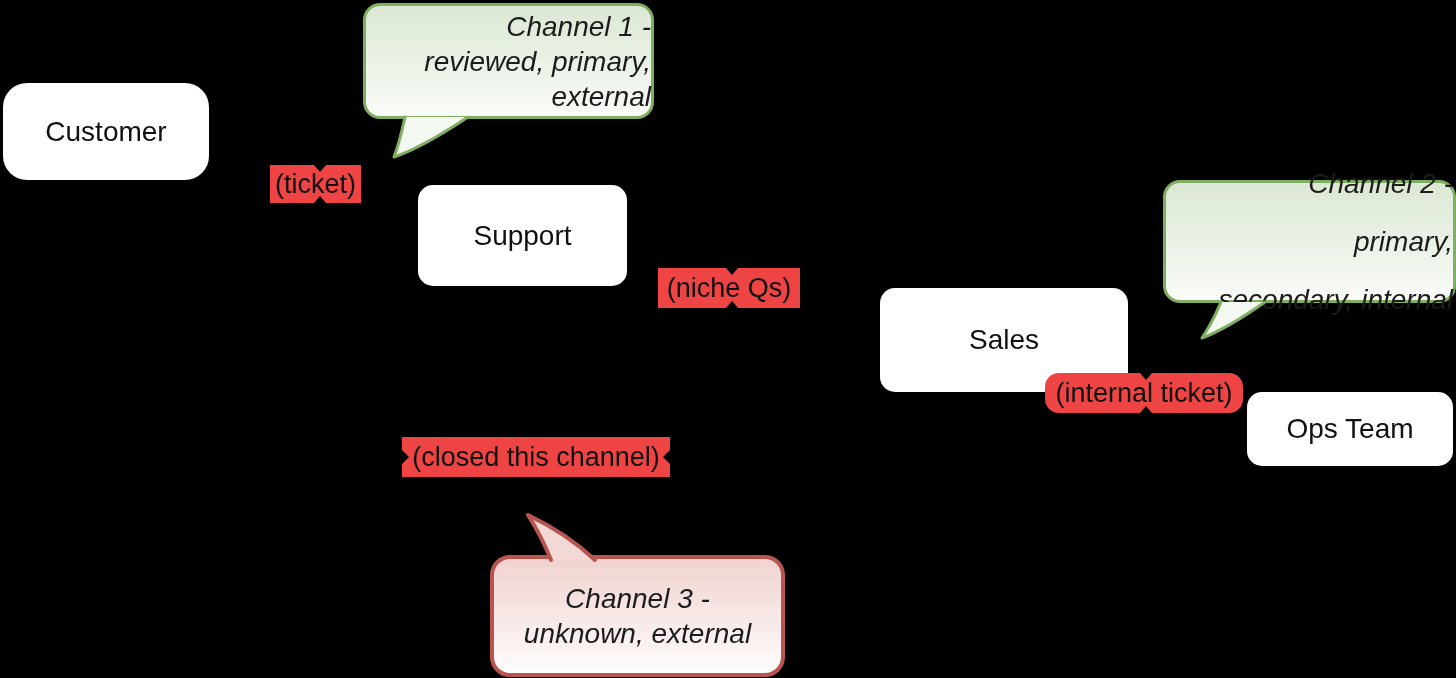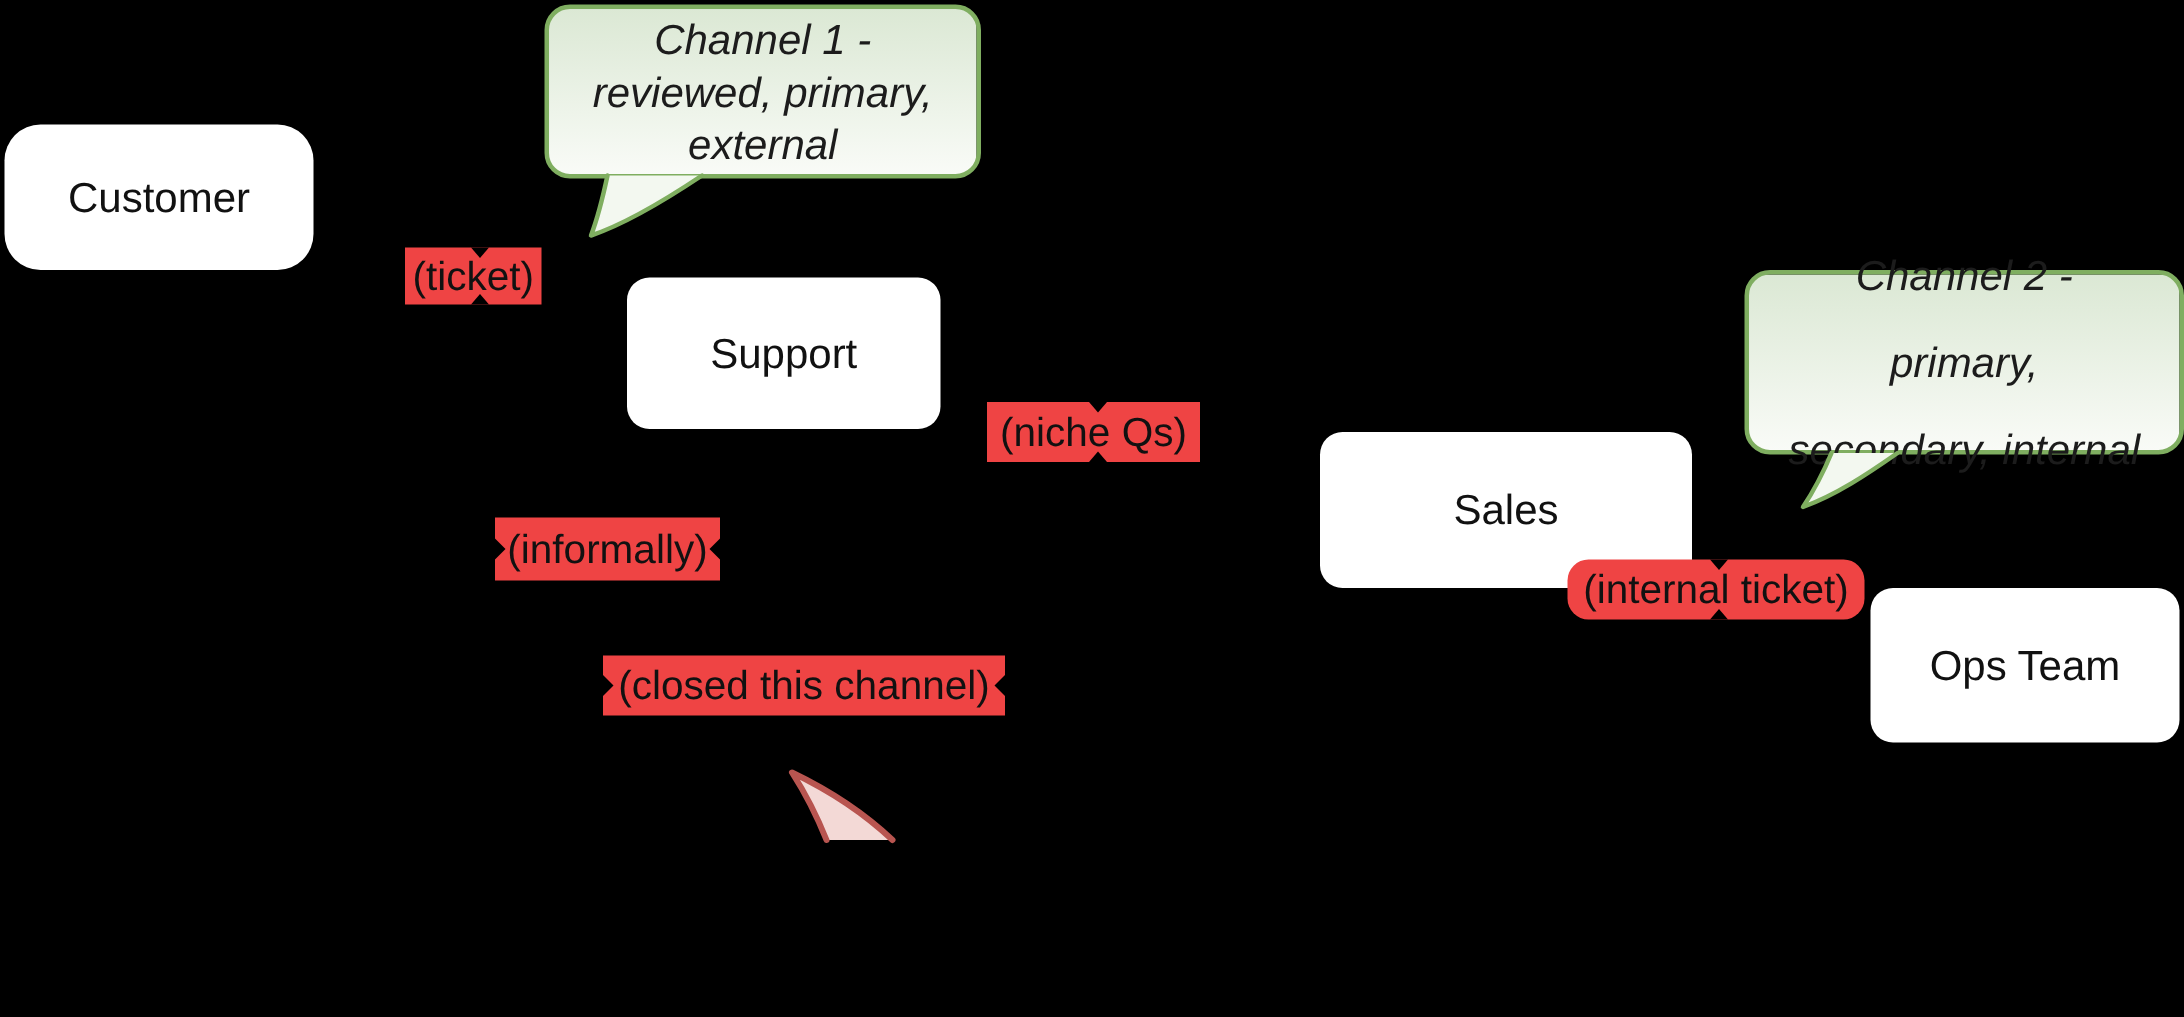--- a/index.html
+++ b/index.html
@@ -10,21 +10,21 @@
   .stage *{box-sizing:border-box;}
   
   .node{
     position:absolute;background:#ffffff;border-radius:15px;
     display:flex;align-items:center;justify-content:center;
     font-size:28px;color:#111111;
   }
   .node-customer{left:3px;top:83px;width:206px;height:97px;border-radius:24px;}
   .node-support{left:418px;top:185px;width:209px;height:101px;}
   .node-sales{left:880px;top:288px;width:248px;height:104px;}
-  .node-ops{left:1247px;top:392px;width:206px;height:103px;}
+  .node-ops{left:1247px;top:392px;width:206px;height:74px;}
   
   .elabel{
     position:absolute;background:#ef4444;
     display:flex;align-items:center;justify-content:center;
     font-size:27px;color:#111111;white-space:nowrap;
   }
   .lbl-ticket{left:270px;top:165px;width:91px;height:38px;}
   .lbl-niche{left:658px;top:268px;width:142px;height:40px;}
   .lbl-informally{left:330px;top:345px;width:150px;height:42px;}
   .lbl-closed{left:402px;top:437px;width:268px;height:40px;justify-content:center;}
@@ -36,21 +36,21 @@
   .nick-left{left:0;top:50%;transform:translateY(-50%);border-top:7px solid transparent;border-bottom:7px solid transparent;border-left:7px solid #000;}
   .nick-right{right:0;top:50%;transform:translateY(-50%);border-top:7px solid transparent;border-bottom:7px solid transparent;border-right:7px solid #000;}
   
   .callout{
     position:absolute;display:flex;flex-direction:column;
     align-items:center;justify-content:center;text-align:center;
     font-size:28px;font-style:italic;line-height:35px;color:#1c1c1c;
   }
   .callout.green{
     background:linear-gradient(180deg,#dbe8d4 0%,#f9fbf7 100%);
-    border:3px solid #7fae60;border-radius:17px;
+    border:3px solid #7fae60;border-radius:17px;align-items:flex-end;
   }
   .callout.red{
     background:linear-gradient(180deg,#f0d3d0 0%,#fefcfc 100%);
     border:4px solid #b85550;border-radius:20px;
   }
   .callout-1{left:363px;top:3px;width:291px;height:116px;}
   .callout-2{left:1163px;top:180px;width:293px;height:123px;gap:23px;}
   .callout-3{left:490px;top:555px;width:295px;height:122px;}
   .tail{position:absolute;}
   .tail-1{left:388px;top:112px;}
@@ -79,25 +79,20 @@
   <div class="elabel lbl-ticket">
     <span class="nick nick-top"></span>
     <span>(ticket)</span>
     <span class="nick nick-bottom"></span>
   </div>
   <div class="elabel lbl-niche">
     <span class="nick nick-top"></span>
     <span>(niche Qs)</span>
     <span class="nick nick-bottom"></span>
   </div>
-  <div class="elabel lbl-informally">
-    <span class="nick nick-left"></span>
-    <span>(informally)</span>
-    <span class="nick nick-right"></span>
-  </div>
   <div class="elabel lbl-closed">
     <span class="nick nick-left"></span>
     <span>(closed this channel)</span>
     <span class="nick nick-right"></span>
   </div>
   <div class="elabel lbl-internal">
     <span class="nick nick-top"></span>
     <span>(internal ticket)</span>
     <span class="nick nick-bottom"></span>
   </div>
@@ -113,17 +108,21 @@
 
   <div class="callout green callout-2">
     <span class="line">Channel 2 -</span>
     <span class="line">primary,</span>
     <span class="line">secondary, internal</span>
   </div>
   <svg class="tail tail-2" width="75" height="44" viewBox="0 0 75 44">
     <path d="M24,4 C19,16 13,28 5,40 C27,32 48,18 68,4" fill="#f3f8f0" stroke="#7fae60" stroke-width="3" stroke-linejoin="round" stroke-linecap="round"></path>
   </svg>
 
+  <div class="callout red callout-3">
+    <span class="line">Channel 3 -</span>
+    <span class="line">unknown, external</span>
+  </div>
   <svg class="tail tail-3" width="90" height="54" viewBox="0 0 90 54">
     <path d="M36,51 C30,36 22,20 13,6 C38,18 62,34 80,51" fill="#f3d9d6" stroke="#b85550" stroke-width="4" stroke-linejoin="round" stroke-linecap="round"></path>
   </svg>
 
 </div>
 
 </body></html>

